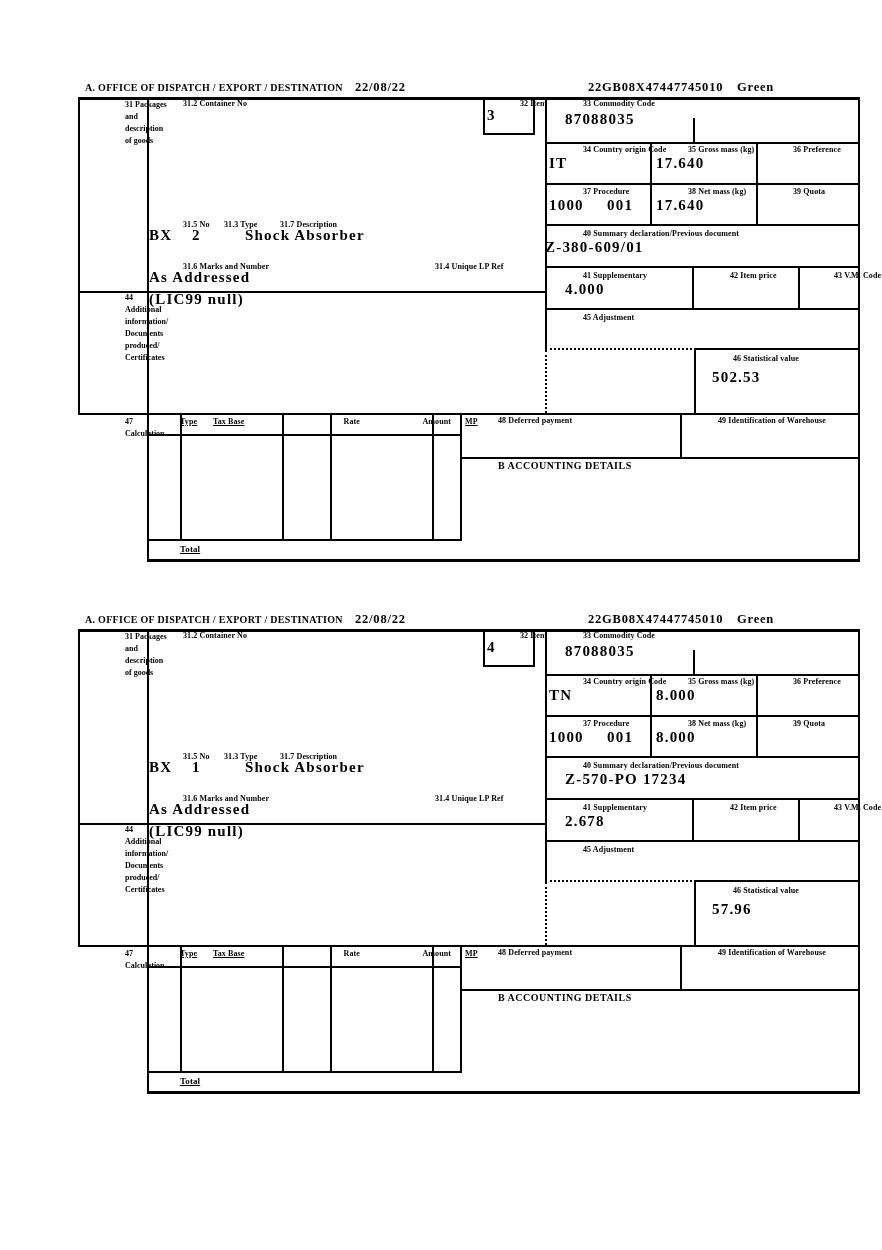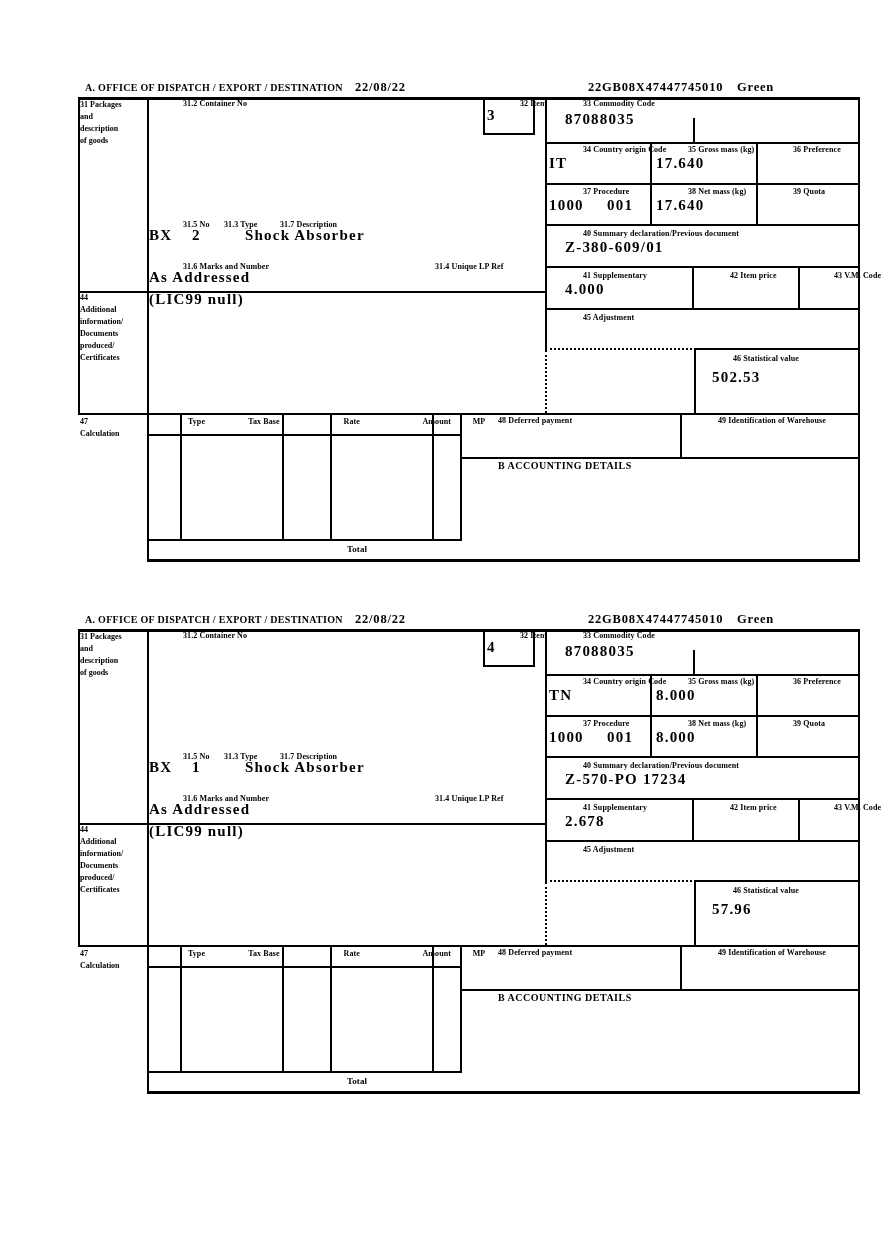--- a/index.html
+++ b/index.html
@@ -3,26 +3,26 @@
 <meta charset="utf-8">
 <style>
   html,body { margin:0; padding:0; }
   body { width:882px; height:1250px; background:#ffffff; position:relative;
          font-family:"Liberation Serif", serif; }
   .block { position:absolute; left:78px; width:784px; height:486px; }
   .t   { position:absolute; white-space:nowrap; color:#000; }
   .hA  { font:bold 10px "Liberation Serif", serif; letter-spacing:0.3px; }
   .hV  { font:bold 12.5px "Liberation Serif", serif; letter-spacing:0.8px; }
   .lbl { font:bold 8px "Liberation Serif", serif; letter-spacing:0.1px;margin-left:33px; }
-  .lbl2{ font:bold 8px "Liberation Serif", serif; line-height:12px; }
+  .lbl2{ font:bold 8px "Liberation Serif", serif; line-height:12px;padding-left:45px; }
   .val { font:bold 15px "Liberation Serif", serif; letter-spacing:1.2px; }
   .ln  { position:absolute; background:#000; }
   .dh  { position:absolute; border-top:2px dotted #000; height:0; }
   .dv  { position:absolute; border-left:2px dotted #000; width:0; }
-  .ctr { text-align:center; }
+  .ctr { text-align:left;text-decoration:underline; }
   .rgt { text-align:right; }
 </style>
 </head>
 <body>
 
 <div class="block" style="top:78px">
 
   <div class="t hA" style="left:7px;top:4px">A.  OFFICE OF DISPATCH / EXPORT / DESTINATION</div>
   <div class="t hV" style="left:277px;top:2px">22/08/22</div>
   <div class="t hV" style="left:510px;top:2px">22GB08X47447745010</div>
@@ -79,21 +79,21 @@
   <div class="t lbl" style="left:577px;top:67px">35 Gross mass (kg)</div>
   <div class="t val" style="left:578px;top:77px">17.640</div>
   <div class="t lbl" style="left:682px;top:67px">36 Preference</div>
   <div class="t lbl" style="left:472px;top:109px">37 Procedure</div>
   <div class="t val" style="left:471px;top:119px">1000</div>
   <div class="t val" style="left:529px;top:119px">001</div>
   <div class="t lbl" style="left:577px;top:109px">38 Net mass (kg)</div>
   <div class="t val" style="left:578px;top:119px">17.640</div>
   <div class="t lbl" style="left:682px;top:109px">39 Quota</div>
   <div class="t lbl" style="left:472px;top:151px">40 Summary declaration/Previous document</div>
-  <div class="t val" style="left:487px;top:161px">Z-380-609/01</div>
+  <div class="t val" style="left:467px;top:161px">Z-380-609/01</div>
   <div class="t lbl" style="left:472px;top:193px">41 Supplementary</div>
   <div class="t val" style="left:487px;top:203px">4.000</div>
   <div class="t lbl" style="left:619px;top:193px">42 Item price</div>
   <div class="t lbl" style="left:723px;top:193px">43 V.M. Code</div>
   <div class="t lbl" style="left:472px;top:235px">45 Adjustment</div>
   <div class="t lbl" style="left:622px;top:276px">46 Statistical value</div>
   <div class="t val" style="left:634px;top:291px">502.53</div>
   <div class="t lbl" style="left:72px;top:142px">31.5 No</div>
   <div class="t lbl" style="left:113px;top:142px">31.3 Type</div>
   <div class="t lbl" style="left:169px;top:142px">31.7 Description</div>

